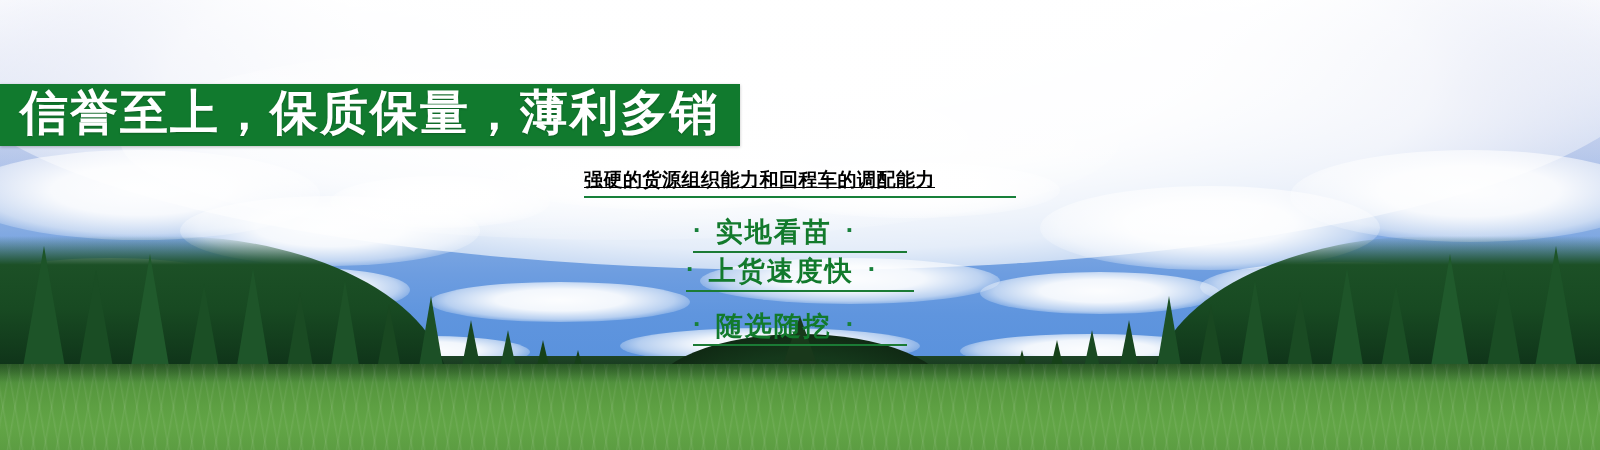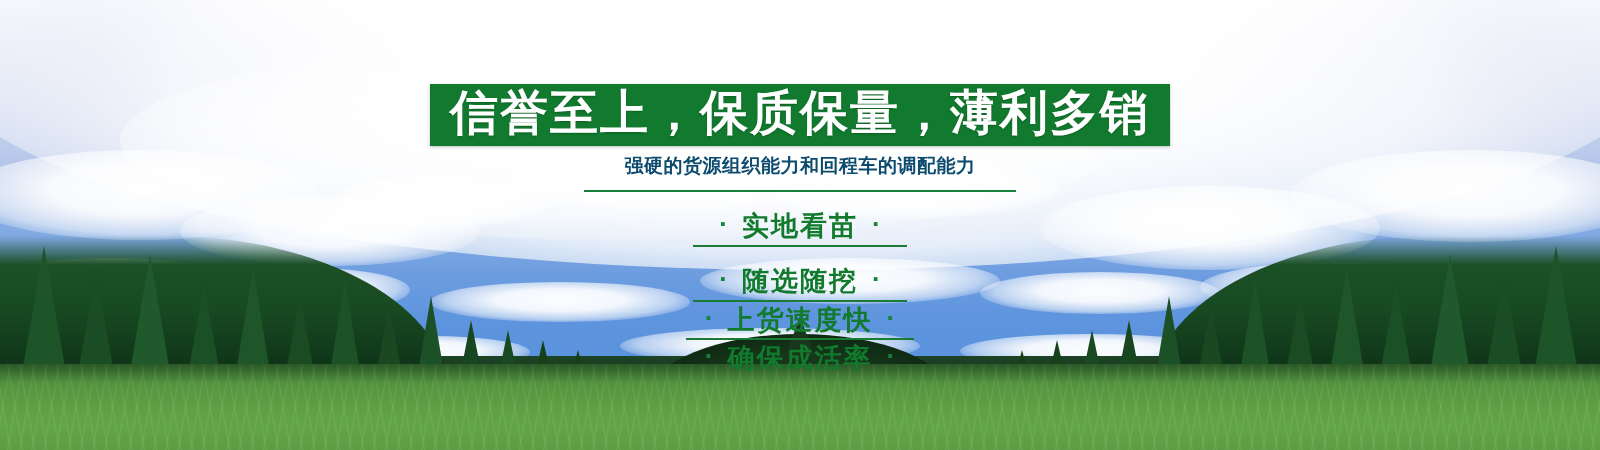--- a/index.html
+++ b/index.html
@@ -190,21 +190,22 @@
     width: 0; height: 0;
     border-left: 22px solid transparent;
     border-right: 22px solid transparent;
     border-bottom: 62px solid #19381b;
   }
 
   
   .content {
     position: absolute;
     left: 0; right: 0; top: 0;
-    text-align: center;
+    text-align: left;
+    text-decoration: underline;
   }
 
   .headline-bar {
     display: inline-block;
     margin-top: 84px;
     padding: 4px 20px 8px 20px;
     background: #117a2e;
     box-shadow: 0 1px 3px rgba(0,0,0,0.25);
   }
   .headline {
@@ -213,28 +214,28 @@
     font-size: 48px;
     font-weight: bold;
     letter-spacing: 2px;
     line-height: 1.04;
     white-space: nowrap;
     text-shadow: 0 1px 2px rgba(0,0,0,0.22);
   }
 
   .subtitle {
     display: block;
-    margin: 7px auto 0 auto;
+    margin: 21px auto 0 auto;
     width: 432px;
-    color: #0c4a6e;
+    color: #000000;
     font-size: 19px;
     font-weight: bold;
     letter-spacing: 0.5px;
     white-space: nowrap;
-    padding-bottom: 11px;
+    padding-bottom: 3px;
     border-bottom: 2px solid #17803a;
   }
 
   .feature-list {
     list-style: none;
     margin: 6px 0 0 0;
     padding: 0;
   }
   .feature-item {
     position: relative;
@@ -372,28 +373,25 @@
 
     <div class="subtitle">强硬的货源组织能力和回程车的调配能力</div>
 
     <ul class="feature-list">
 
       <li class="feature-item w4">
         <span class="dot">·</span><span class="ftext">实地看苗</span><span class="dot">·</span>
       </li>
 
 
+      <li class="feature-item w5">
+        <span class="dot">·</span><span class="ftext">上货速度快</span><span class="dot">·</span>
+      </li>
+
       <li class="feature-item w4">
         <span class="dot">·</span><span class="ftext">随选随挖</span><span class="dot">·</span>
       </li>
 
-      <li class="feature-item w5">
-        <span class="dot">·</span><span class="ftext">上货速度快</span><span class="dot">·</span>
-      </li>
-
-      <li class="feature-item w5 last">
-        <span class="dot">·</span><span class="ftext">确保成活率</span><span class="dot">·</span>
-      </li>
 
     </ul>
   </div>
 
 </div>
 
 </body></html>

